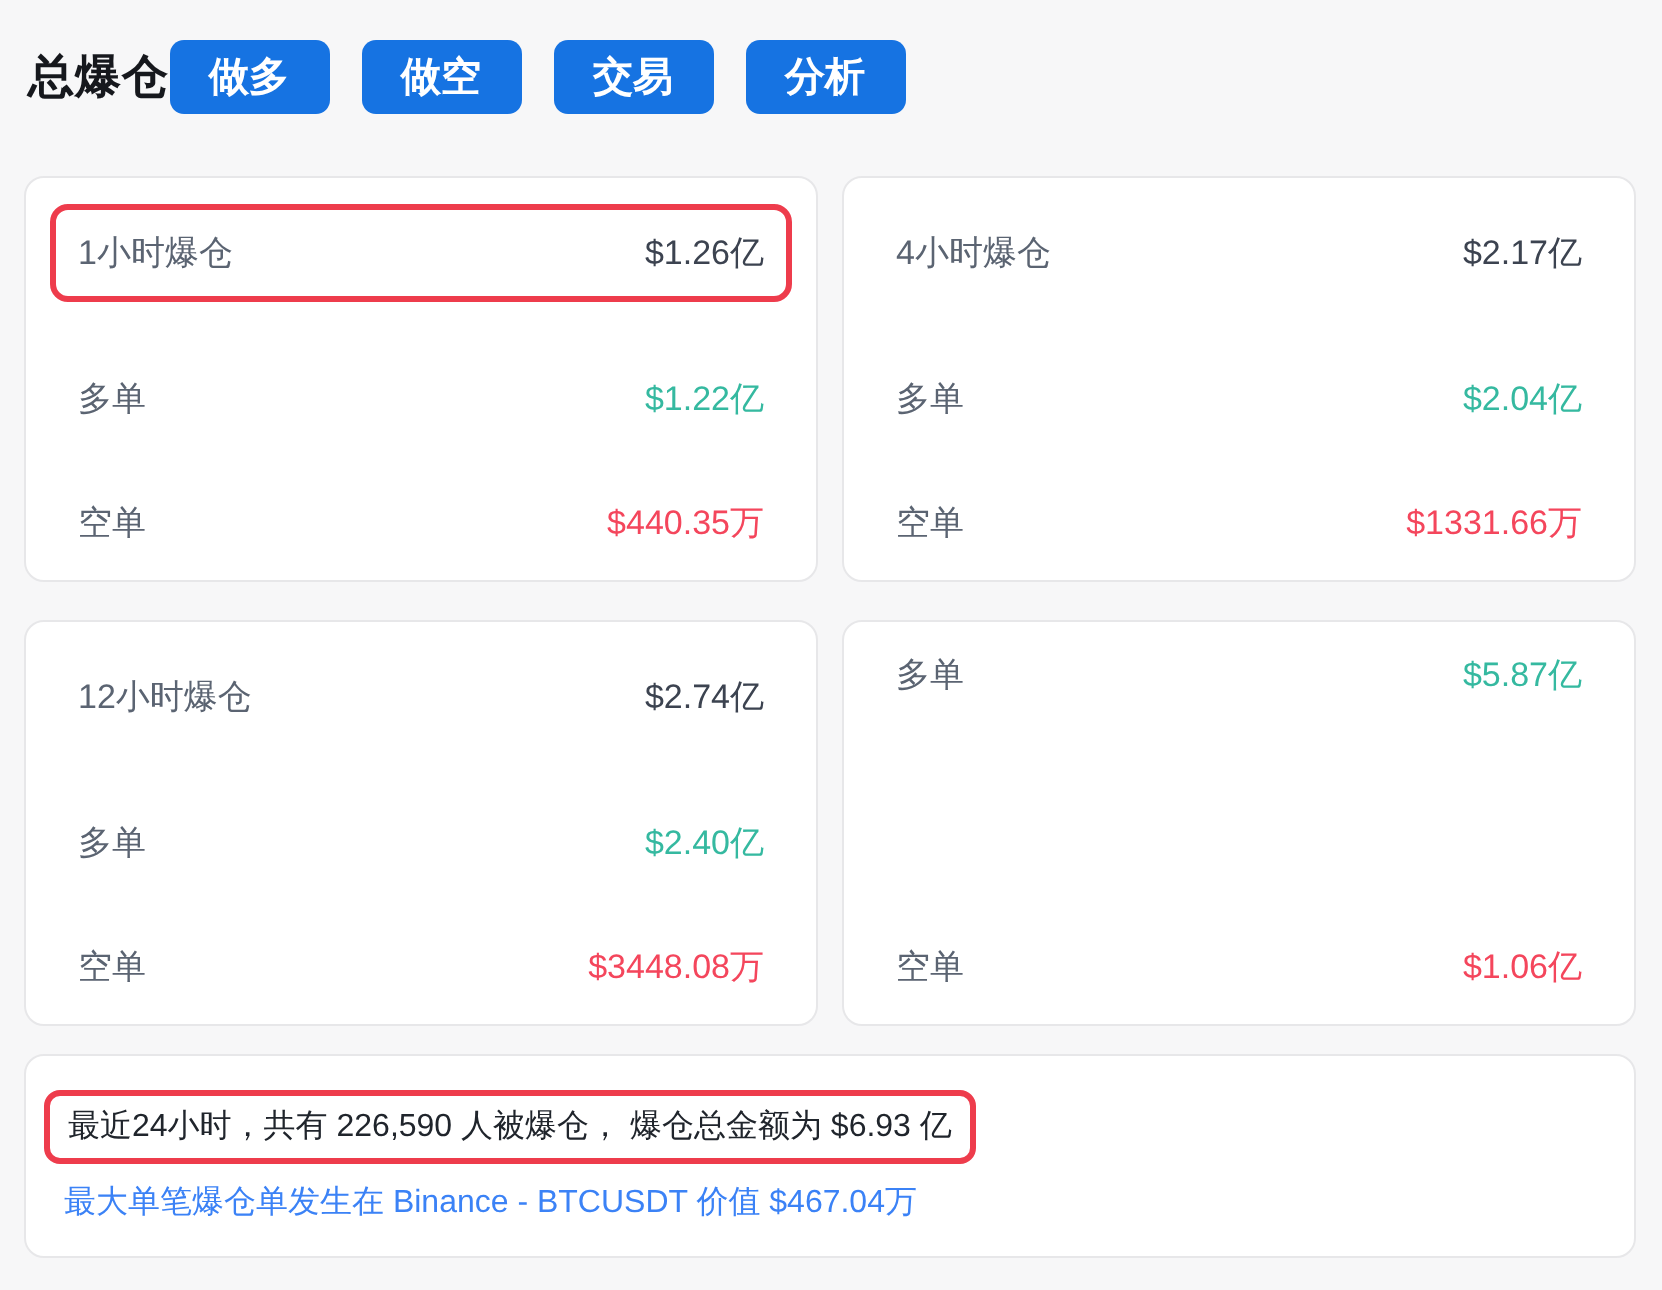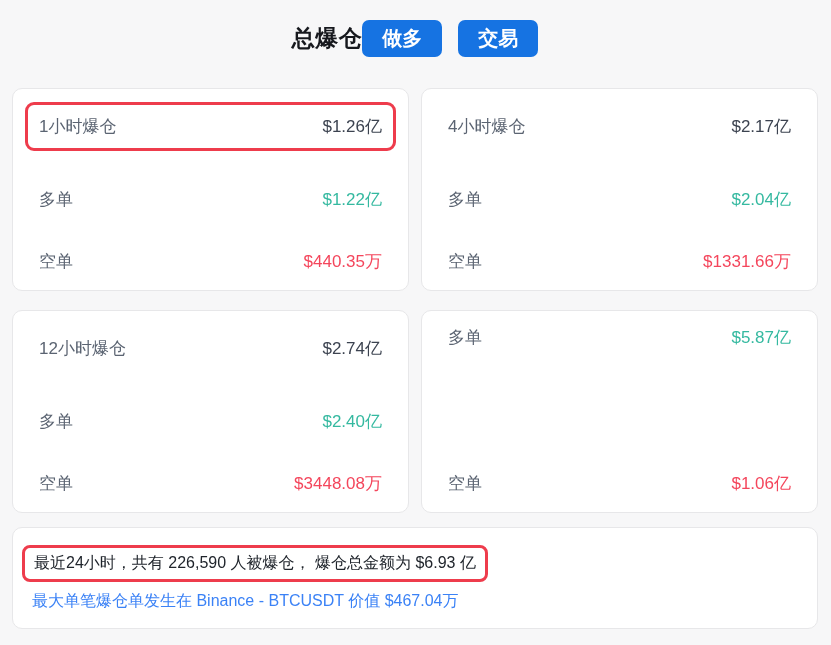--- a/index.html
+++ b/index.html
@@ -10,21 +10,21 @@
   }
   *{box-sizing:border-box;}
   html,body{margin:0;padding:0;}
   body{
     width:831px;height:645px;
     background:#f7f7f8;
     font-family:"Liberation Sans", sans-serif;
     overflow:hidden;
   }
   .header{
-    display:flex;justify-content:center;align-items:center;
+    display:flex;justify-content:flex-start;align-items:center;
     padding:20px 14px 0 14px;
   }
   .title{
     font-size:23px;font-weight:700;color:#16181d;letter-spacing:0.5px;
   }
   .btns{display:flex;gap:16px;padding-right:1px;}
   .btn{
     background:var(--accent-blue);color:#ffffff;
     font-family:"Liberation Sans", sans-serif;
     font-weight:700;font-size:20px;
@@ -78,21 +78,23 @@
     font-size:16px;color:#3b82f6;
   }
 </style>
 </head>
 <body>
 
 <div class="header">
   <div class="title">总爆仓</div>
   <div class="btns">
     <button class="btn">做多</button>
+    <button class="btn">做空</button>
     <button class="btn">交易</button>
+    <button class="btn">分析</button>
   </div>
 </div>
 
 <div class="grid">
 
   <div class="card">
     <div class="row hl-row">
       <span class="lbl">1小时爆仓</span>
       <span class="val">$1.26亿</span>
     </div>

